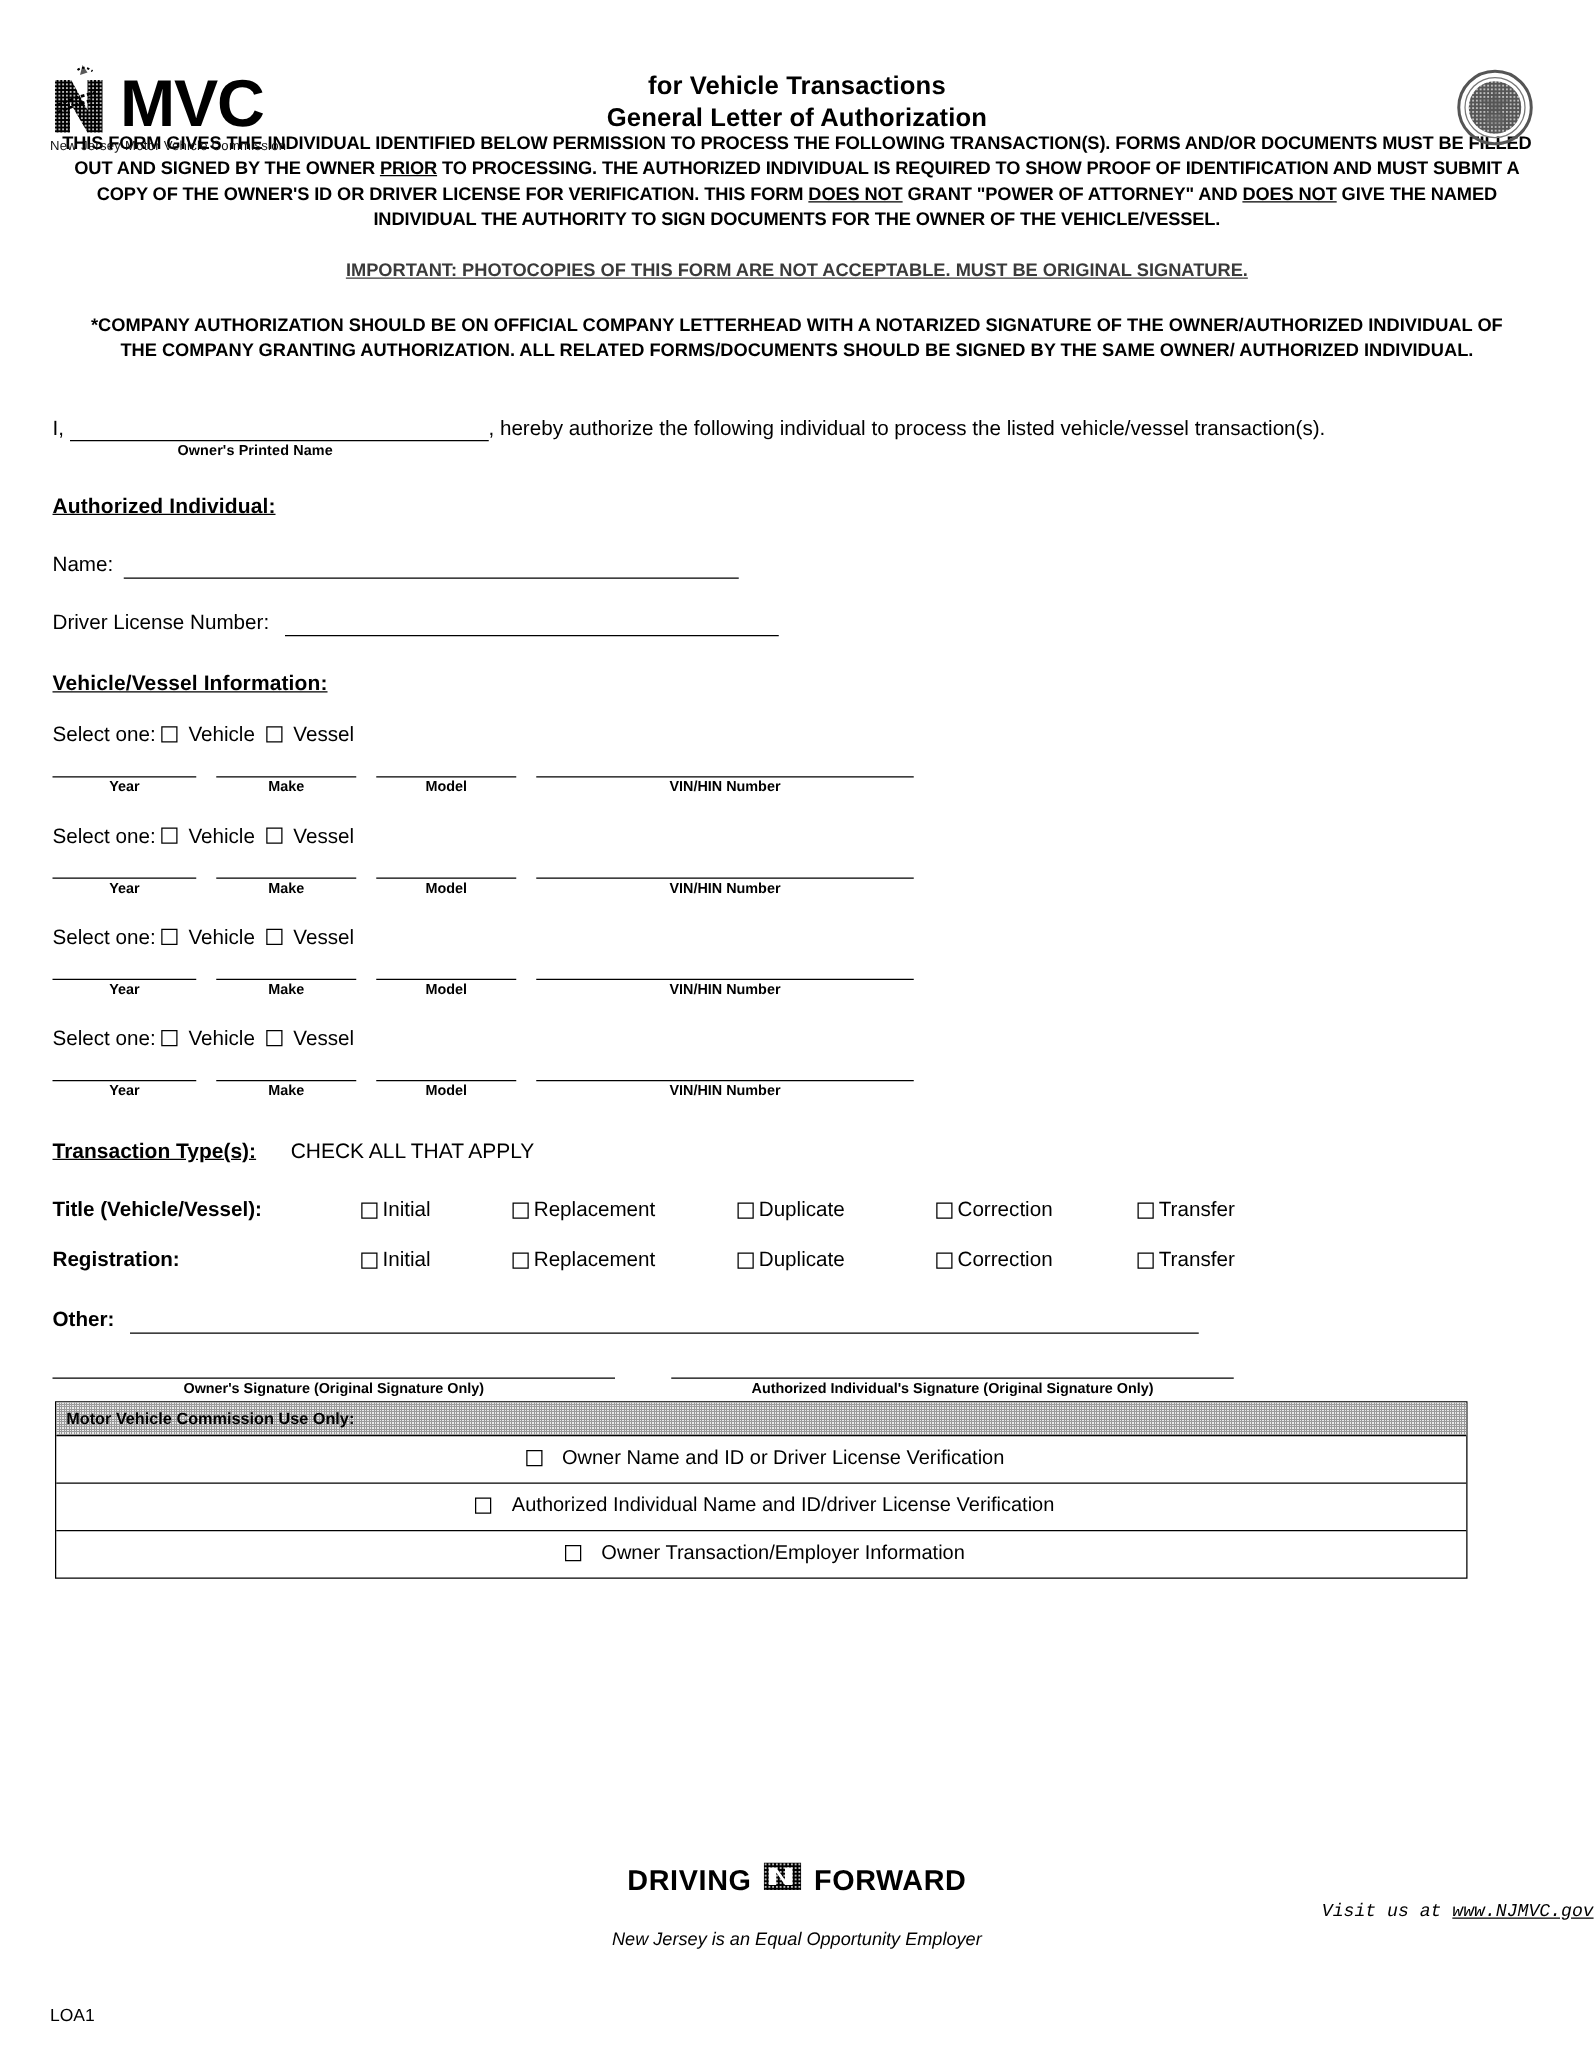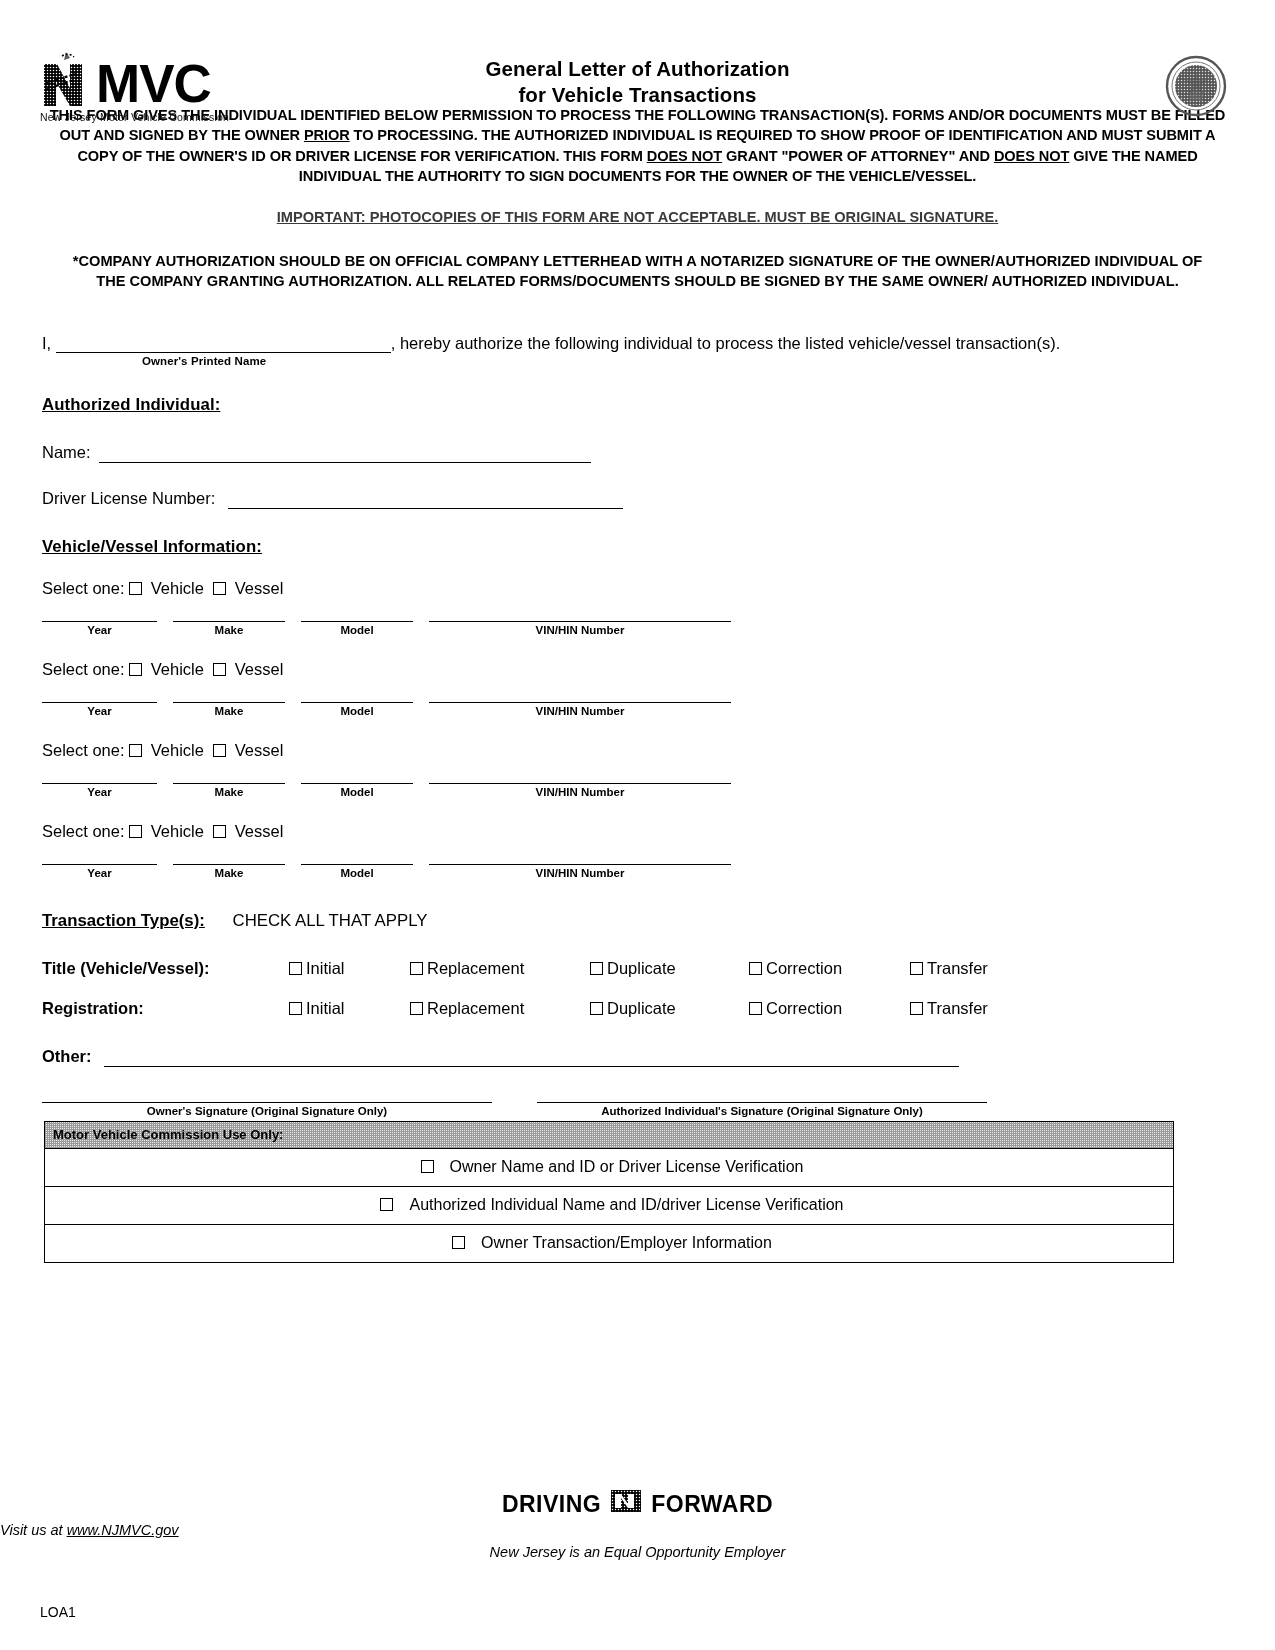--- a/index.html
+++ b/index.html
@@ -97,21 +97,21 @@
   .mvc-row:last-child{border-bottom:none;}
   .mvc-row .cbx{margin-right:16px;}
 
   
   .footer{position:absolute;left:0;right:0;bottom:0;}
   .driving{
     text-align:center;font-size:23px;font-weight:bold;letter-spacing:.5px;
     display:flex;justify-content:center;align-items:center;gap:10px;
   }
   .dm-badge{display:inline-block;}
-  .visit{text-align:left;font-size:14.5px;font-style:italic;margin-top:4px;}
+  .visit{text-align:right;font-size:14.5px;font-style:italic;margin-top:4px;font-family:Liberation Mono, monospace;}
   .visit .link{text-decoration:underline;}
   .eoe{text-align:center;font-size:14.5px;font-style:italic;margin-top:6px;}
   .formno{position:absolute;left:40px;bottom:30px;font-size:14px;}
 </style>
 </head>
 <body>
 
 <div class="page">
 
   <div class="header">
@@ -132,22 +132,22 @@
             <path d="M22 8 Q28 4 34 9" stroke="#000" stroke-width="1.6" fill="none" stroke-dasharray="2 2"></path>
             <path d="M26 4 L30 10 L24 12 Z" fill="#000" opacity=".65"></path>
           </svg>
         </span>
         <span style="margin-left:-6px;">MVC</span>
       </div>
       <div class="logo-sub">New Jersey Motor Vehicle Commission</div>
     </div>
 
     <div class="title-block">
+      <div class="title-line">for Vehicle Transactions</div>
       <div class="title-line">General Letter of Authorization</div>
-      <div class="title-line">for Vehicle Transactions</div>
     </div>
 
     <div class="seal">
       <svg width="62" height="62" viewBox="0 0 62 62" aria-hidden="true">
         <circle cx="31" cy="31" r="29" fill="none" stroke="#555" stroke-width="2.4"></circle>
         <circle cx="31" cy="31" r="24" fill="none" stroke="#777" stroke-width="1"></circle>
         <circle cx="31" cy="31" r="21" fill="#bdbdbd"></circle>
         <circle cx="31" cy="31" r="21" fill="url(#halft)" opacity=".55"></circle>
         <path d="M31 16 l3 9 h9 l-7.5 5.5 3 9 L31 34 l-7.5 5.5 3-9 L19 25 h9 z" fill="#555" opacity=".5"></path>
         <rect x="24" y="36" width="14" height="10" fill="#666" opacity=".5"></rect>

